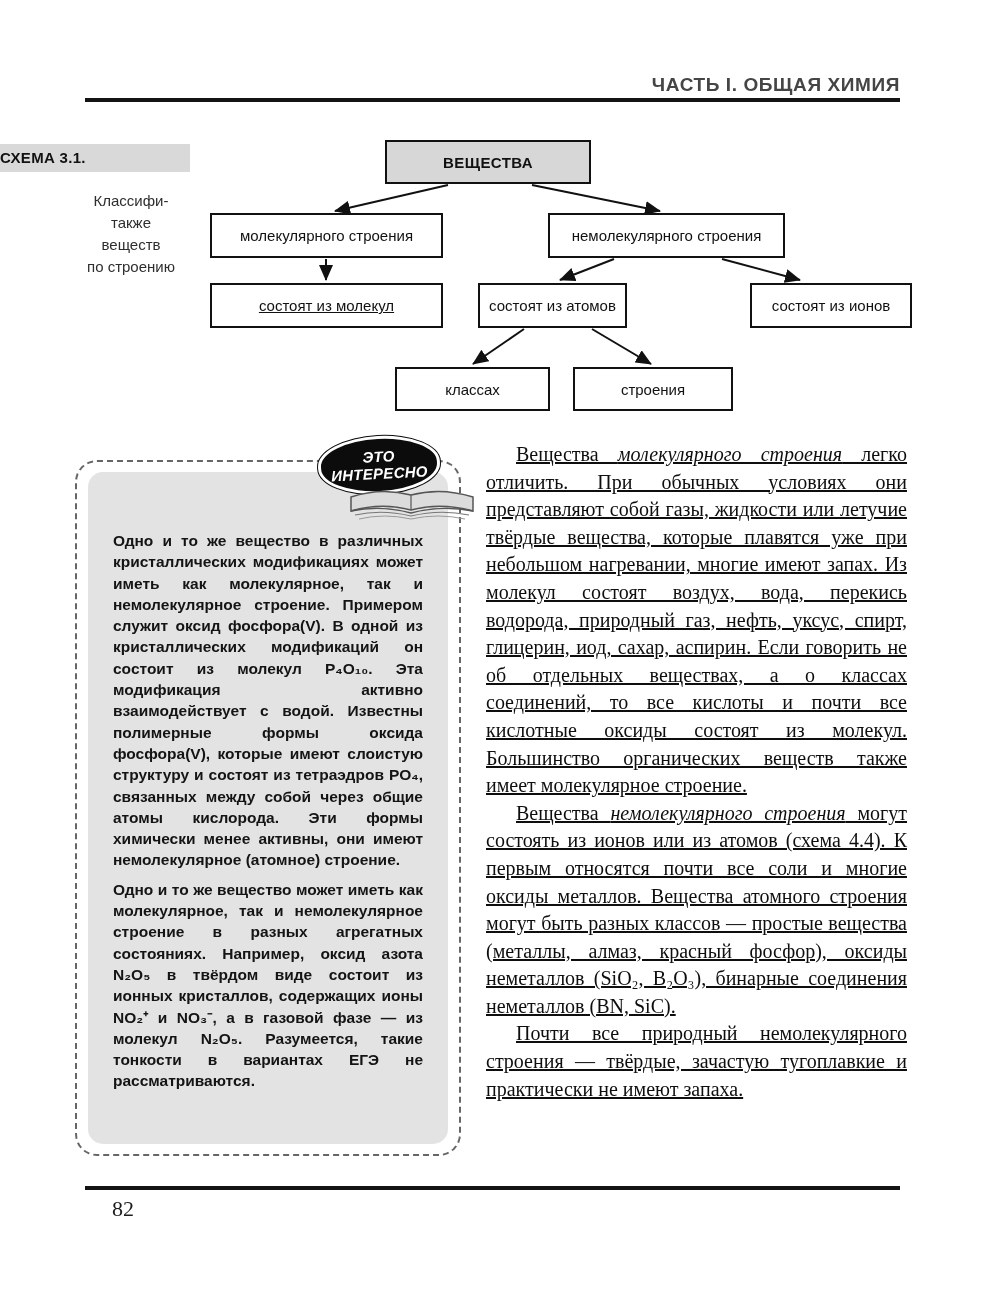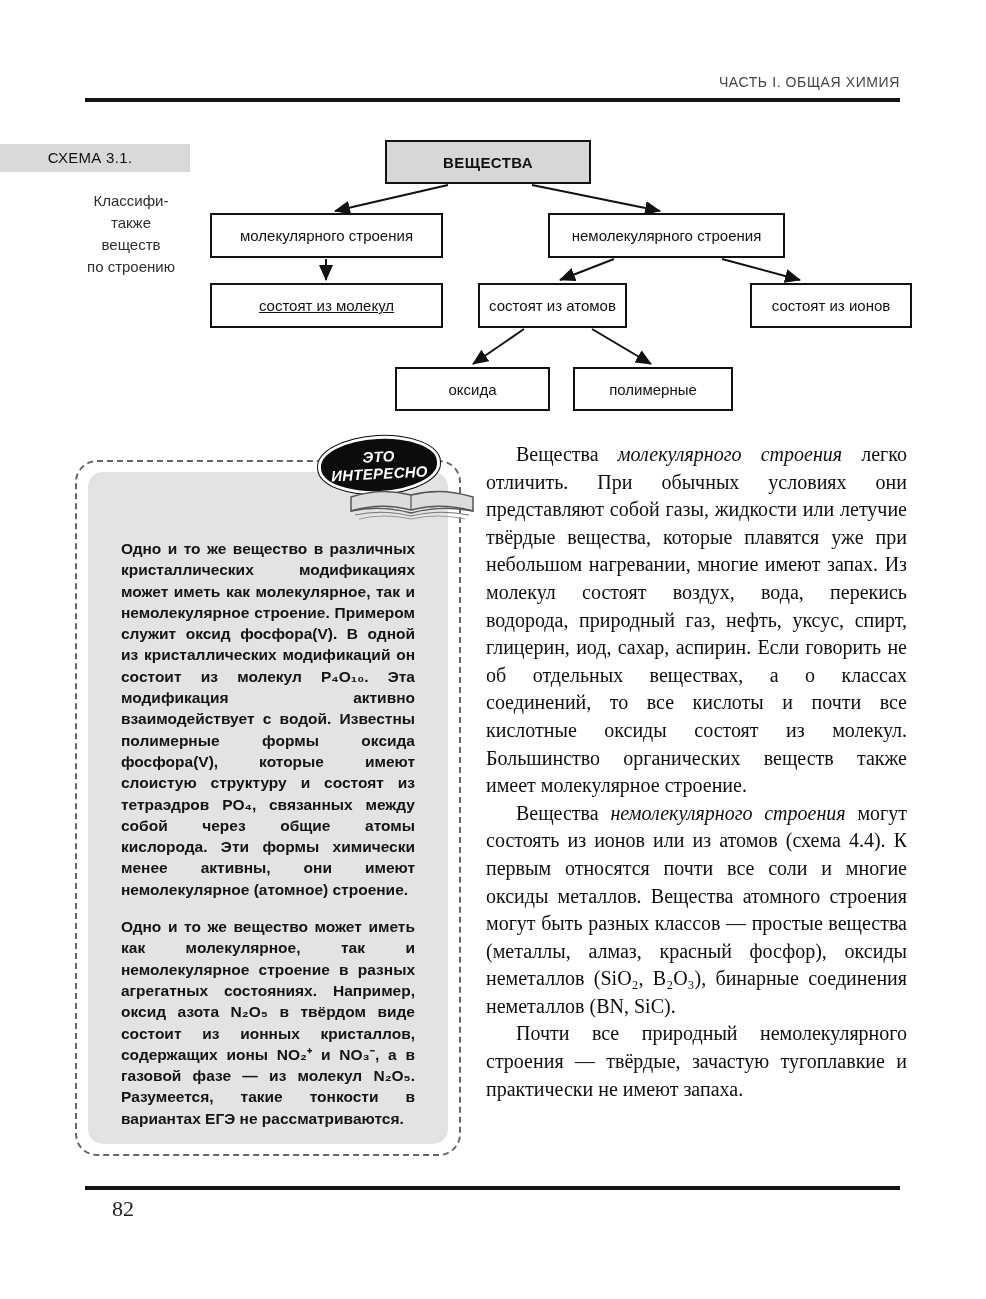--- a/index.html
+++ b/index.html
@@ -2,33 +2,33 @@
 <html lang="ru"><head>
 <meta charset="utf-8">
 <style>
   html,body { margin:0; padding:0; background:#ffffff; }
   .page {
     position:relative; width:986px; height:1299px; background:#ffffff;
     font-family:"Liberation Sans", sans-serif; color:#111; overflow:hidden;
   }
   .running-head {
     position:absolute; top:74px; right:86px;
-    font-size:14px; font-weight:normal; color:#454545; letter-spacing:0.6px;
+    font-size:19px; font-weight:bold; color:#454545; letter-spacing:0.6px;
   }
   .rule { position:absolute; left:85px; width:815px; height:4px; background:#141414; }
   .rule-top { top:98px; }
   .rule-bottom { top:1186px; }
   .page-number {
     position:absolute; left:112px; top:1196px;
     font-family:"Liberation Serif", serif; font-size:22px; color:#1c1c1c;text-align:right;
   }
   .schema-label {
     position:absolute; left:0; top:144px; width:190px; height:28px;
-    background:#d9d9d9; font-weight:normal; font-size:15px; line-height:28px;
-    text-align:center; padding-right:10px; box-sizing:border-box; letter-spacing:0.3px;
+    background:#d9d9d9; font-weight:bold; font-size:15px; line-height:28px;
+    text-align:left; padding-right:10px; box-sizing:border-box; letter-spacing:0.3px;
   }
   .schema-caption {
     position:absolute; left:78px; top:190px; width:106px; text-align:center;
     font-size:15px; line-height:22px; color:#2e2e2e;
   }
   
   .flowchart { position:absolute; left:0; top:130px; width:986px; height:295px; }
   .arrows { position:absolute; left:0; top:0; width:986px; height:295px; }
   .fc-box {
     position:absolute; border:2px solid #111; background:#fff; box-sizing:border-box;
@@ -48,40 +48,40 @@
   .note-box {
     position:absolute; left:75px; top:460px; width:386px; height:696px;
     border:2px dashed #666; border-radius:22px; box-sizing:border-box;
   }
   .note-inner {
     position:absolute; left:11px; top:10px; right:11px; bottom:10px;
     background:#e3e3e3; border-radius:15px;
     padding:50px 17px 12px 17px; box-sizing:border-box; overflow:hidden;
   }
   .note-p {
-    margin:16px; font-weight:bold; font-size:15.5px; line-height:21.3px;
+    margin:8px; font-weight:bold; font-size:15.5px; line-height:21.3px;
     text-align:justify; color:#141414;
   }
   .badge { position:absolute; left:318px; top:436px; width:170px; height:96px; }
   .badge-oval {
     position:absolute; left:0; top:0; width:122px; height:58px;
     background:#0c0c0c; border:3px solid #ffffff; box-shadow:0 0 0 1px #0c0c0c;
     border-radius:50% / 48%; transform:rotate(-3deg);
     color:#fff; font-style:italic; font-weight:bold; text-align:center;
     display:flex; flex-direction:column; justify-content:center;
     font-size:15px; line-height:17px; letter-spacing:0.3px; box-sizing:border-box;
   }
   .book-svg { position:absolute; left:28px; top:48px; }
   
   .main-col {
     position:absolute; left:486px; top:441px; width:421px;
     font-family:"Liberation Serif", serif; font-size:20px; line-height:27.6px;
     text-align:justify; color:#0e0e0e;
   }
-  .main-col p { margin:0; text-indent:30px; }
+  .main-col p { margin:0; text-indent:30px;text-decoration:underline; }
 </style>
 </head>
 <body>
 
 <div class="page">
 
   <div class="running-head">ЧАСТЬ I. ОБЩАЯ ХИМИЯ</div>
   <div class="rule rule-top"></div>
 
   <div class="schema-label">СХЕМА 3.1.</div>
@@ -106,22 +106,22 @@
       <line x1="722" y1="129" x2="800" y2="150" stroke="#111" stroke-width="2" marker-end="url(#ah)"></line>
       <line x1="524" y1="199" x2="473" y2="234" stroke="#111" stroke-width="2" marker-end="url(#ah)"></line>
       <line x1="592" y1="199" x2="651" y2="234" stroke="#111" stroke-width="2" marker-end="url(#ah)"></line>
     </svg>
     <div class="fc-box fc-root b-root">ВЕЩЕСТВА</div>
     <div class="fc-box b-mol">молекулярного строения</div>
     <div class="fc-box b-nonmol">немолекулярного строения</div>
     <div class="fc-box b-ofmol">состоят из молекул</div>
     <div class="fc-box b-ofatom">состоят из атомов</div>
     <div class="fc-box b-ofion">состоят из ионов</div>
-    <div class="fc-box b-metal">оксида</div>
-    <div class="fc-box b-nonmet">полимерные</div>
+    <div class="fc-box b-metal">классах</div>
+    <div class="fc-box b-nonmet">строения</div>
   </div>
 
   <div class="note-box">
     <div class="note-inner">
       <p class="note-p">Одно и то же вещество в различных кристаллических модификациях может иметь как молекулярное, так и немолекулярное строение. Примером служит оксид фосфора(V). В одной из кристаллических модификаций он состоит из молекул P₄O₁₀. Эта модификация активно взаимодействует с водой. Известны полимерные формы оксида фосфора(V), которые имеют слоистую структуру и состоят из тетраэдров PO₄, связанных между собой через общие атомы кислорода. Эти формы химически менее активны, они имеют немолекулярное (атомное) строение.</p>
       <p class="note-p">Одно и то же вещество может иметь как молекулярное, так и немолекулярное строение в разных агрегатных состояниях. Например, оксид азота N₂O₅ в твёрдом виде состоит из ионных кристаллов, содержащих ионы NO₂⁺ и NO₃⁻, а в газовой фазе — из молекул N₂O₅. Разумеется, такие тонкости в вариантах ЕГЭ не рассматриваются.</p>
     </div>
   </div>
 
   <div class="badge">

